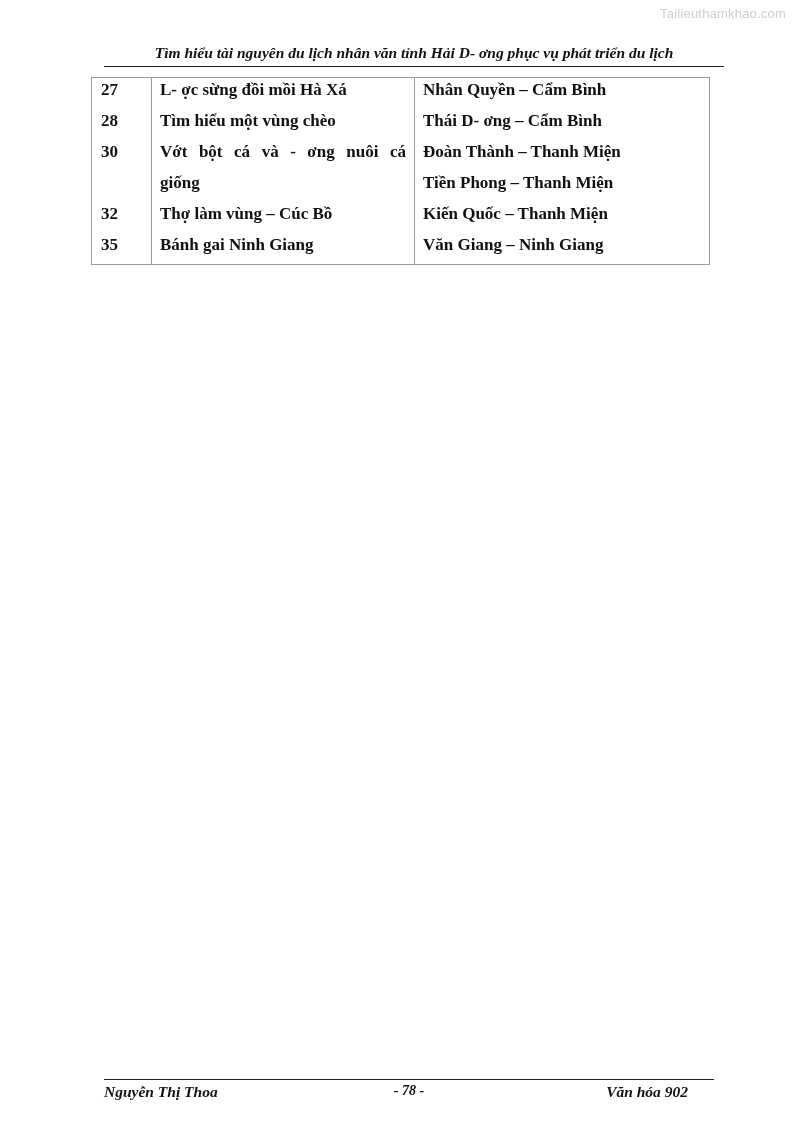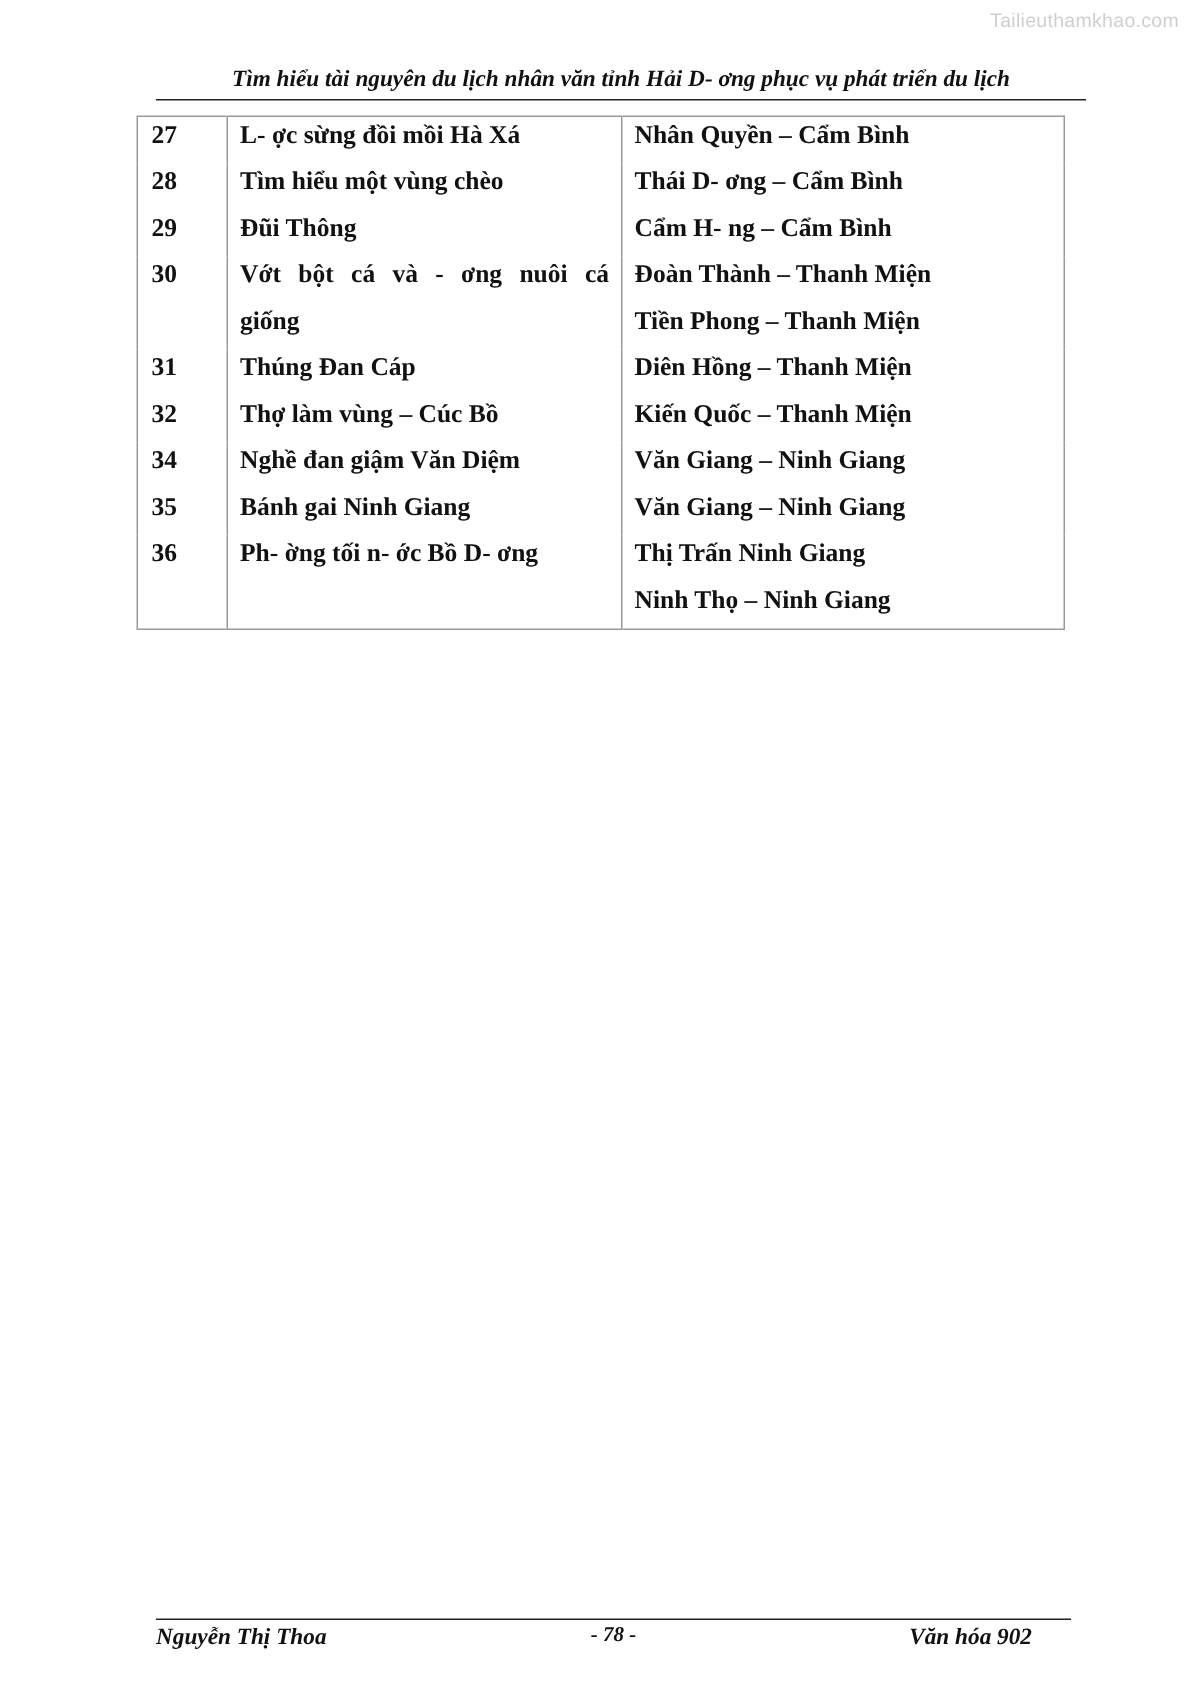--- a/index.html
+++ b/index.html
@@ -55,97 +55,51 @@
         </td>
         <td class="name">
           <div class="line">Tìm hiểu một vùng chèo</div>
         </td>
         <td class="loc">
           <div class="line">Thái D- ơng – Cẩm Bình</div>
         </td>
       </tr>
       <tr>
         <td class="num">
-          <div class="line">29</div>
-        </td>
-        <td class="name">
-          <div class="line">Đũi Thông</div>
-        </td>
-        <td class="loc">
-          <div class="line">Cẩm H- ng – Cẩm Bình</div>
-        </td>
-      </tr>
-      <tr>
-        <td class="num">
           <div class="line">30</div>
         </td>
         <td class="name">
           <div class="line justify">Vớt bột cá và - ơng nuôi cá</div>
           <div class="line">giống</div>
         </td>
         <td class="loc">
           <div class="line">Đoàn Thành – Thanh Miện</div>
           <div class="line">Tiền Phong – Thanh Miện</div>
-        </td>
-      </tr>
-      <tr>
-        <td class="num">
-          <div class="line">31</div>
-        </td>
-        <td class="name">
-          <div class="line">Thúng Đan Cáp</div>
-        </td>
-        <td class="loc">
-          <div class="line">Diên Hồng – Thanh Miện</div>
         </td>
       </tr>
       <tr>
         <td class="num">
           <div class="line">32</div>
         </td>
         <td class="name">
           <div class="line">Thợ làm vùng – Cúc Bồ</div>
         </td>
         <td class="loc">
           <div class="line">Kiến Quốc – Thanh Miện</div>
         </td>
       </tr>
       <tr>
         <td class="num">
-          <div class="line">34</div>
-        </td>
-        <td class="name">
-          <div class="line">Nghề đan giậm Văn Diệm</div>
-        </td>
-        <td class="loc">
-          <div class="line">Văn Giang – Ninh Giang</div>
-        </td>
-      </tr>
-      <tr>
-        <td class="num">
           <div class="line">35</div>
         </td>
         <td class="name">
           <div class="line">Bánh gai Ninh Giang</div>
         </td>
         <td class="loc">
           <div class="line">Văn Giang – Ninh Giang</div>
-        </td>
-      </tr>
-      <tr>
-        <td class="num">
-          <div class="line">36</div>
-        </td>
-        <td class="name">
-          <div class="line">Ph- ờng tối n- ớc Bồ D- ơng</div>
-          <div class="line"></div>
-        </td>
-        <td class="loc">
-          <div class="line">Thị Trấn Ninh Giang</div>
-          <div class="line">Ninh Thọ – Ninh Giang</div>
         </td>
       </tr>
     </tbody>
 </table>
 
 <div class="footer-rule"></div>
 <div class="footer">
   <span class="author">Nguyễn Thị Thoa</span>
   <span class="page">- 78 -</span>
   <span class="course">Văn hóa 902</span>

